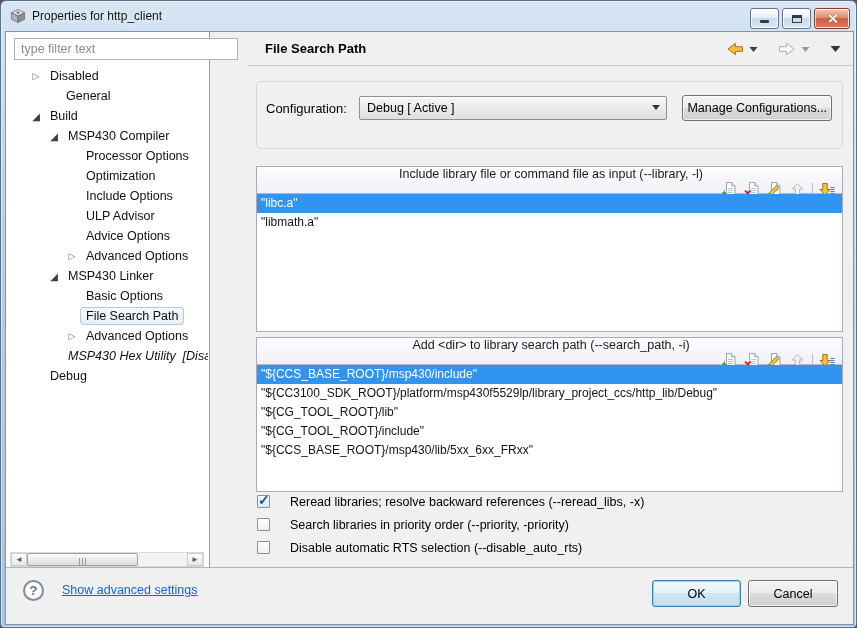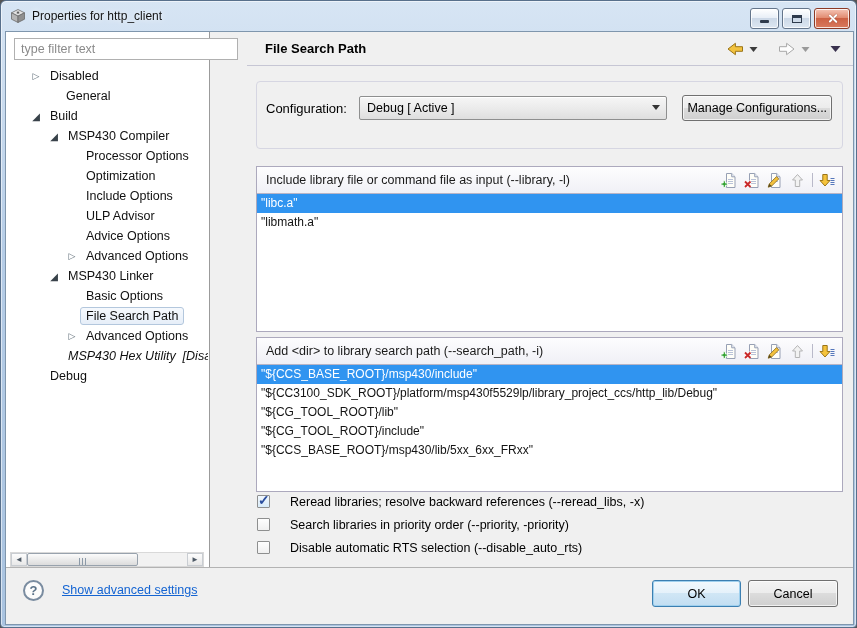--- a/index.html
+++ b/index.html
@@ -74,21 +74,21 @@
   .btn { border:1px solid #707070; border-radius:3px; font-size:12.5px; color:#000;
          background:linear-gradient(#f3f3f3,#ececec 50%,#dcdcdc 50%,#cfcfcf);
          box-shadow:inset 0 0 0 1px rgba(255,255,255,.7);
          display:flex; align-items:center; justify-content:center; }
   .manage-btn { margin-left:15px; width:154px; height:26px; }
 
   .list-group { position:absolute; left:9px; right:10px; border:1px solid #aca9bd; background:#fff; }
   .group-1 { top:134px; height:166px; }
   .group-2 { top:305px; height:155px; }
   .group-header { height:27px; border-bottom:1px solid #b7b4c6;
-                  background:linear-gradient(#fdfdfe,#f0f0f6); display:flex; align-items:center; padding:0 6px 0 9px; }
+                  background:linear-gradient(#fdfdfe,#f0f0f6); display:flex; align-items:center; padding:0 6px 0 9px;flex-direction:column; }
   .group-title { font-size:12.5px; color:#1a1a1a; white-space:pre; }
   .group-toolbar { margin-left:auto; display:flex; align-items:center; gap:6px; }
   .tb-btn { width:17px; height:17px; display:flex; align-items:center; justify-content:center; }
   .tb-btn.disabled { opacity:.9; }
   .tb-sep { width:1px; height:14px; background:#b9b9c9; }
   .group-list { position:absolute; left:0; right:0; top:27px; bottom:0; background:#fff; overflow:hidden; }
   .list-row { height:19px; line-height:19px; font-size:12px; padding-left:4px; color:#141414; white-space:pre; }
   .list-row.selected { background:#3094f0; color:#fff; }
 
   .check-col { position:absolute; left:10px; top:463px; right:10px; }

